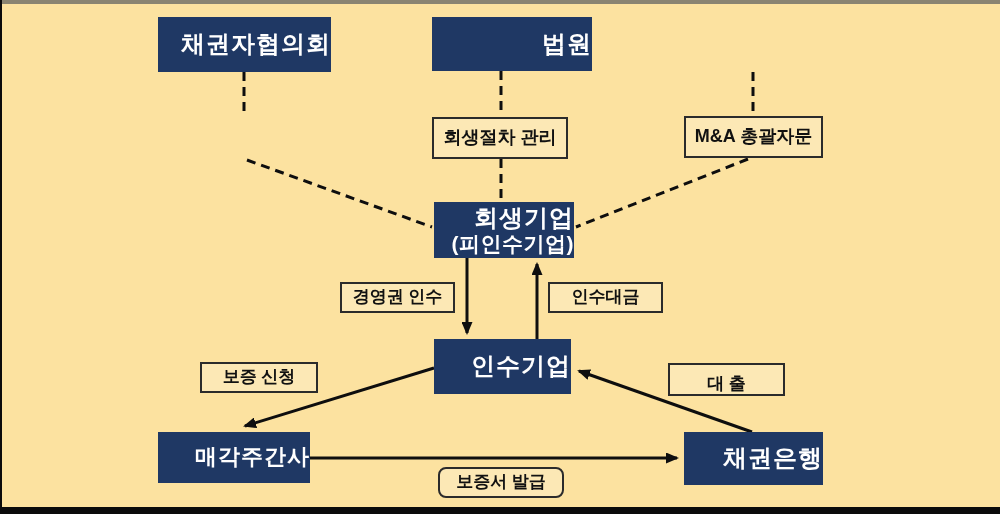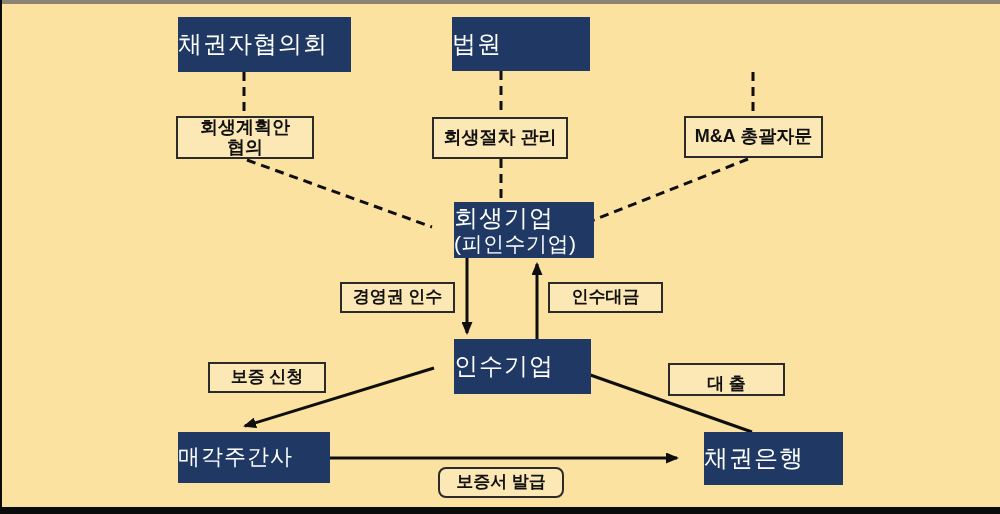--- a/index.html
+++ b/index.html
@@ -12,44 +12,44 @@
   #stage{position:relative;width:1000px;height:514px;background:var(--canvas-bg);overflow:hidden;}
   .frame{position:absolute;background:var(--frame-color);z-index:5;}
   .frame.top{left:0;top:0;width:1000px;height:4px;background:var(--frame-top-color);}
   .frame.bottom{left:0;top:507px;width:1000px;height:7px;}
   .frame.left{left:0;top:0;width:2px;height:514px;}
   #edges{position:absolute;left:0;top:0;width:1000px;height:514px;z-index:1;}
   #edges line{stroke:var(--line-color);stroke-width:3;}
   #edges line.dashed{stroke-dasharray:9 6;}
   #arrowhead path{fill:var(--line-color);}
   .node{position:absolute;z-index:2;background:var(--node-fill);color:var(--node-text);
-        display:flex;flex-direction:column;align-items:flex-start;justify-content:center;
-        font-weight:normal;text-align:center;line-height:1.12;margin-left:20px;}
+        display:flex;flex-direction:column;align-items:flex-end;justify-content:center;
+        font-weight:bold;text-align:center;line-height:1.12;}
   .node .main{font-size:24px;letter-spacing:1px;}
   .node .sub{font-size:21px;letter-spacing:0.5px;}
   .lbl{position:absolute;z-index:2;background:var(--label-bg);border:2px solid var(--label-border);
        color:var(--label-text);display:flex;flex-direction:column;align-items:center;justify-content:center;
        font-weight:bold;text-align:center;line-height:1.1;font-size:17px;box-sizing:border-box;}
   .lbl.big{font-size:18px;}
   
   #n-creditors{left:158px;top:17px;width:173px;height:55px;}
-  #n-court{left:432px;top:17px;width:138px;height:54px;}
+  #n-court{left:432px;top:17px;width:138px;height:54px;padding-left:22px;}
   #n-salemgr{left:686px;top:17px;width:137px;height:55px;}
   #n-rehab{left:434px;top:202px;width:140px;height:56px;}
   #n-acquirer{left:434px;top:339px;width:137px;height:55px;}
   #n-fund{left:158px;top:432px;width:152px;height:51px;}
   #n-bank{left:684px;top:432px;width:139px;height:53px;}
   #n-fund .main{font-size:22px;}
   
   #l-plan{left:176px;top:116px;width:138px;height:43px;}
   #l-proc{left:432px;top:117px;width:136px;height:42px;}
   #l-ma{left:684px;top:116px;width:139px;height:42px;}
   #l-mgmt{left:340px;top:282px;width:115px;height:31px;}
   #l-price{left:548px;top:282px;width:115px;height:31px;}
-  #l-guarapp{left:208px;top:362px;width:118px;height:31px;}
+  #l-guarapp{left:200px;top:362px;width:118px;height:31px;}
   #l-loan{left:668px;top:363px;width:117px;height:33px;justify-content:flex-end;}
   #l-issue{left:438px;top:467px;width:126px;height:31px;border-radius:8px;}
 </style>
 </head>
 <body>
 
 <div id="stage">
 
   <svg id="edges" viewBox="0 0 1000 514" xmlns="http://www.w3.org/2000/svg">
     <defs>
@@ -85,24 +85,20 @@
   <div class="node" id="n-acquirer">
     <span class="main">인수기업</span>
   </div>
   <div class="node" id="n-fund">
     <span class="main">매각주간사</span>
   </div>
   <div class="node" id="n-bank">
     <span class="main">채권은행</span>
   </div>
 
-  <div class="lbl big" id="l-plan">
-    <span>회생계획안</span>
-    <span>협의</span>
-  </div>
   <div class="lbl big" id="l-proc">
     <span>회생절차 관리</span>
   </div>
   <div class="lbl big" id="l-ma">
     <span>M&amp;A 총괄자문</span>
   </div>
   <div class="lbl" id="l-mgmt">
     <span>경영권 인수</span>
   </div>
   <div class="lbl" id="l-price">

